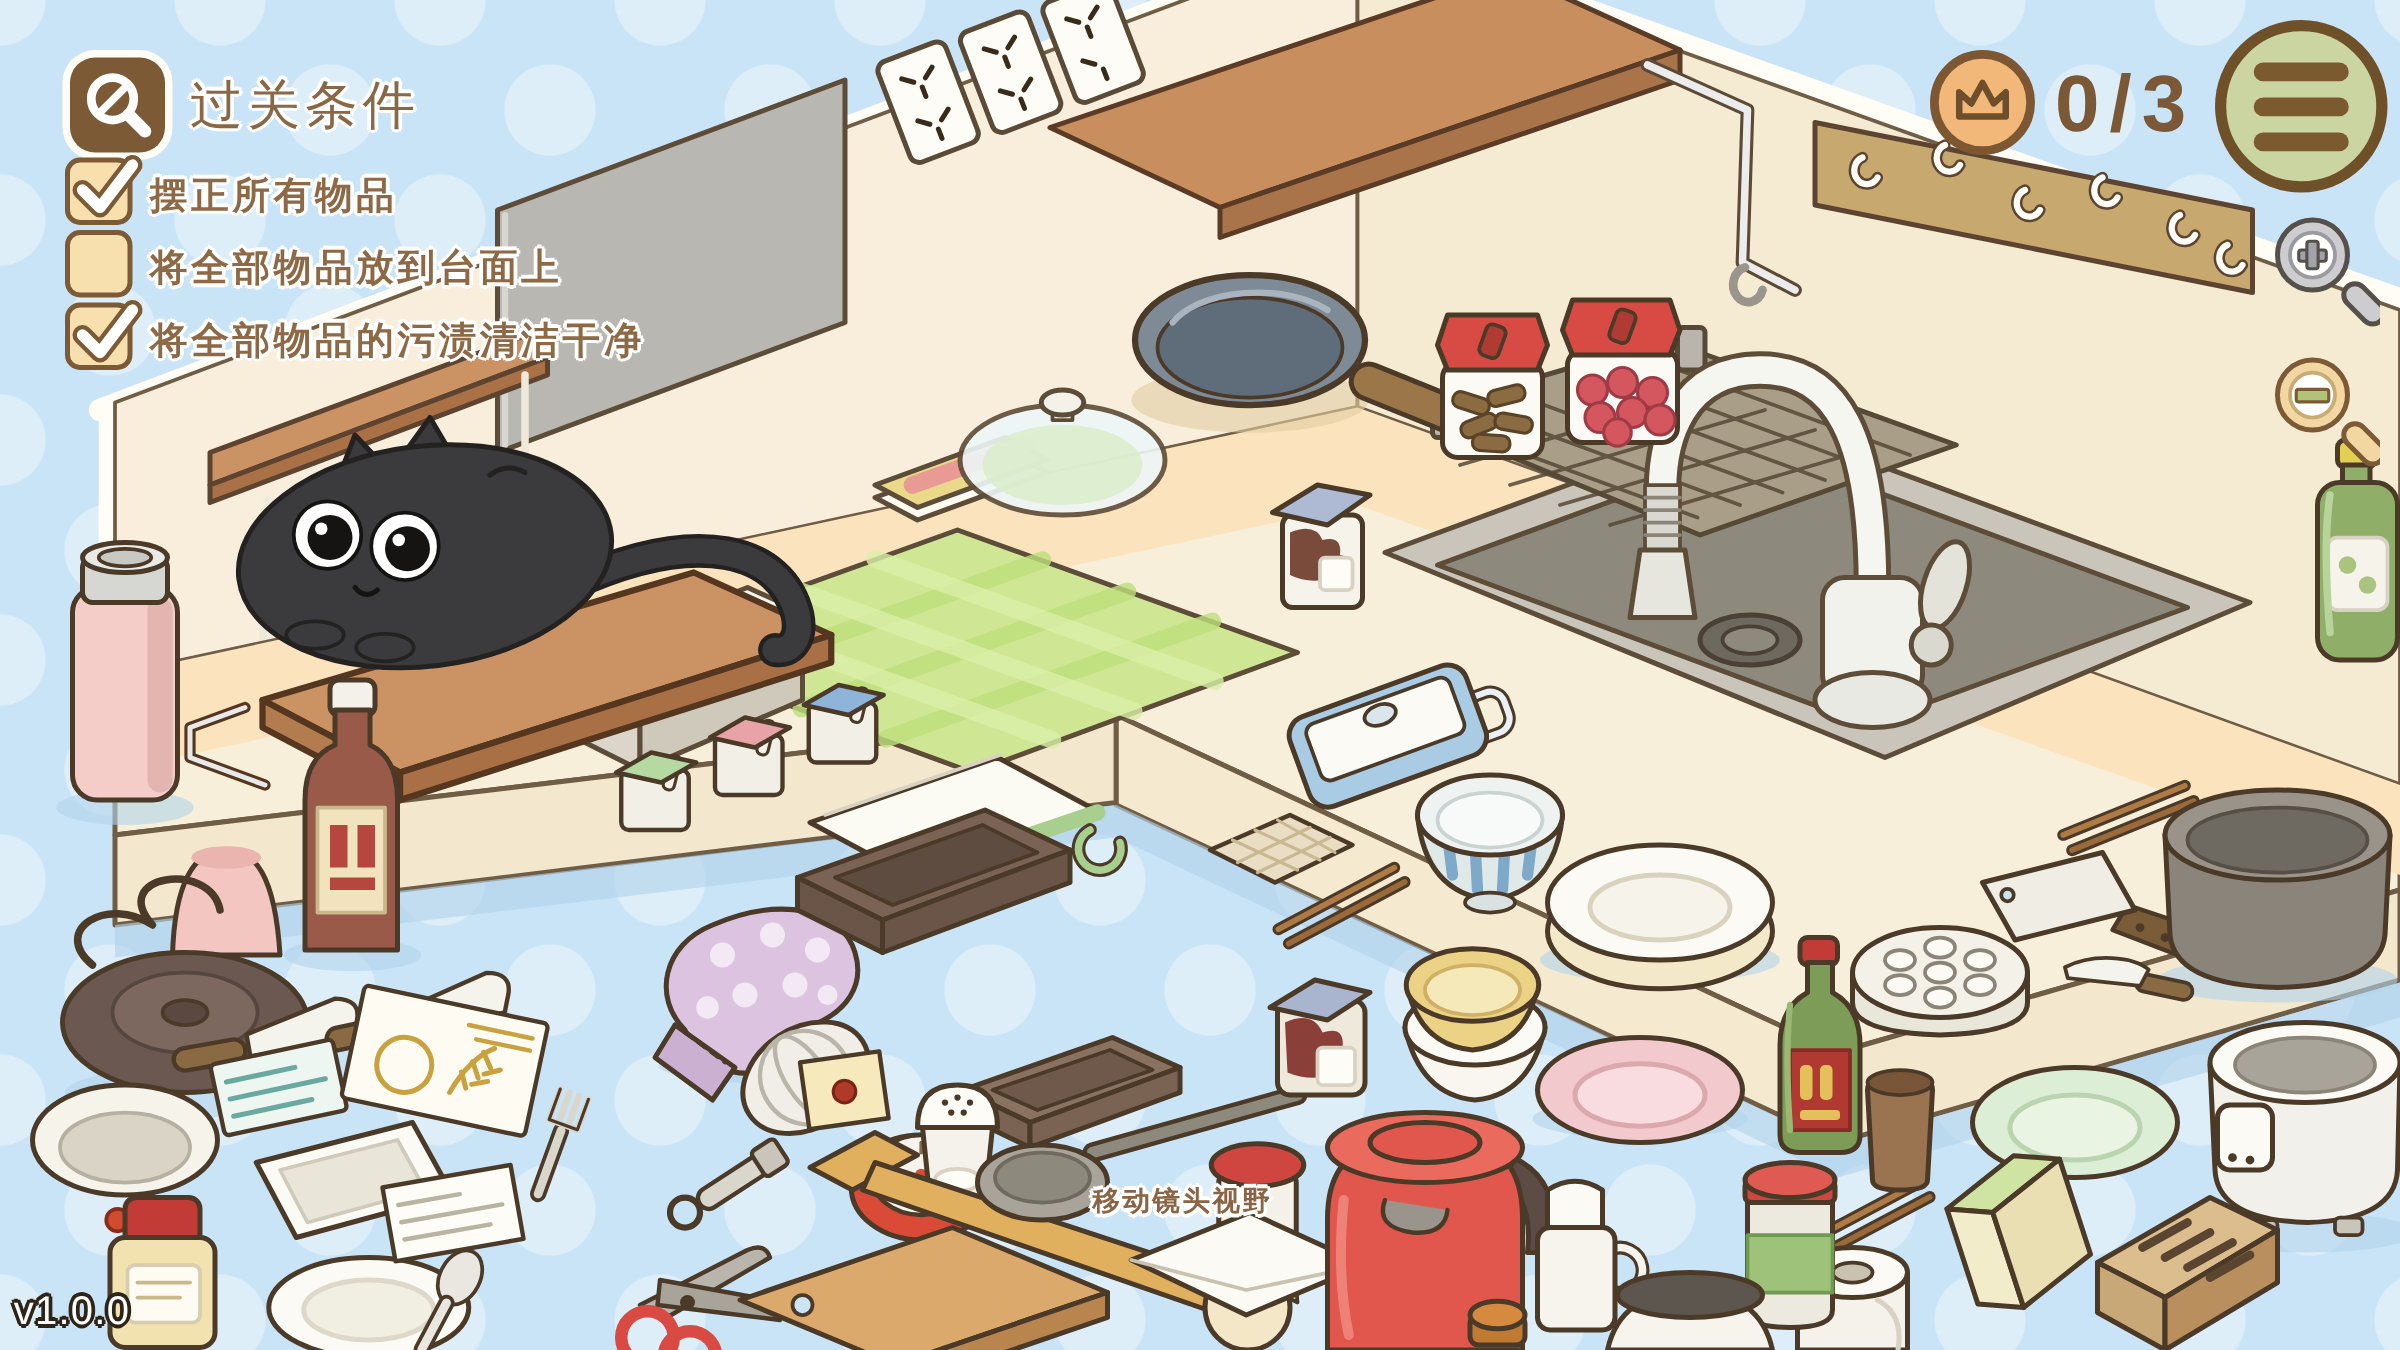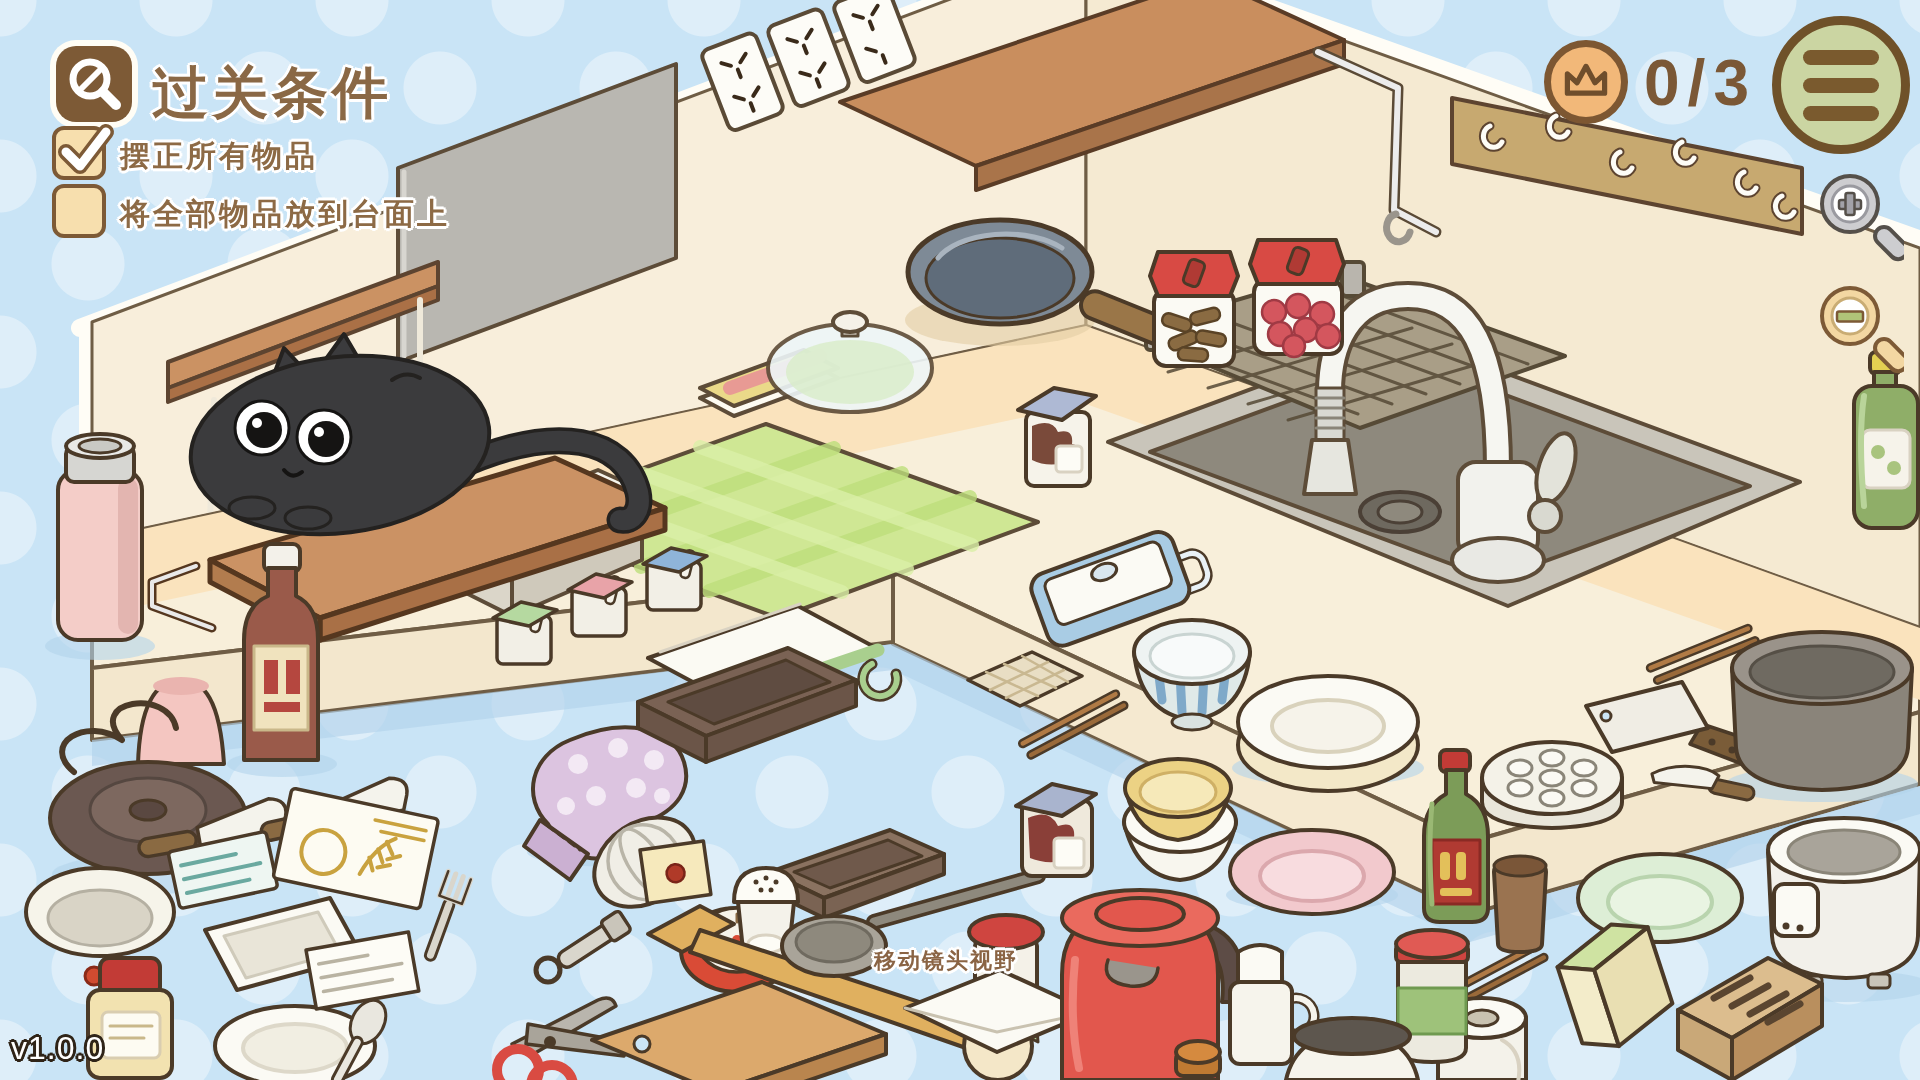--- a/index.html
+++ b/index.html
@@ -8,21 +8,21 @@
  background-color:#c9e4f6;
  background-image:
   radial-gradient(circle, rgba(255,255,255,.38) 0 36px, rgba(255,255,255,0) 37px),
   radial-gradient(circle, rgba(255,255,255,.38) 0 36px, rgba(255,255,255,0) 37px);
  background-size:176px 176px;
  background-position:0 0,88px 88px;}
 #scene-svg{position:absolute;left:0;top:0;z-index:1;}
 .hud{position:absolute;z-index:10;}
 .otl{text-shadow:3px 0 #fff,-3px 0 #fff,0 3px #fff,0 -3px #fff,2px 2px #fff,-2px 2px #fff,2px -2px #fff,-2px -2px #fff;}
 .goal-icon{left:56px;top:46px;width:76px;height:76px;border-radius:20px;background:#7d5a36;box-shadow:0 0 0 6px #fffdf5;}
-.goal-title{left:152px;top:56px;font-size:56px;font-weight:bold;color:#8a6845;letter-spacing:4px;}
+.goal-title{left:152px;top:56px;font-size:42px;font-weight:normal;color:#8a6845;letter-spacing:4px;}
 .cond{left:52px;display:flex;align-items:flex-start;text-align:center;}
 .cond-box{position:relative;width:46px;height:46px;border-radius:12px;border:4px solid #7d5a36;background:#f7dfae;flex:none;}
 .cond-box svg{position:absolute;left:-6px;top:-16px;overflow:visible;}
 .cond-label{margin-left:14px;padding-top:10px;font-size:30px;font-weight:bold;color:#8d6a45;letter-spacing:3px;white-space:nowrap;}
 .crown-badge{left:1544px;top:40px;width:84px;height:84px;border-radius:50%;background:#f2b879;border:7px solid #7d5732;box-sizing:border-box;display:flex;align-items:center;justify-content:center;}
 .progress-text{left:1644px;top:46px;font-size:64px;font-weight:bold;color:#7b5836;letter-spacing:8px;}
 .menu-btn{left:1772px;top:16px;width:138px;height:138px;border-radius:50%;background:#cbd5a2;border:9px solid #6f5129;box-sizing:border-box;display:flex;flex-direction:column;align-items:center;justify-content:center;gap:13px;cursor:pointer;}
 .menu-bar{width:76px;height:15px;border-radius:8px;background:#7a5a2e;}
 .zoom-btn{width:92px;height:104px;cursor:pointer;}
 .zin{left:1812px;top:168px;}
@@ -687,20 +687,29 @@
    <path d="M16,38 L30,52 L56,18" fill="none" stroke="#fff" stroke-width="9" stroke-linecap="round" stroke-linejoin="round"></path>
   </svg>
  </span>
  <span class="cond-label otl">摆正所有物品</span>
 </div>
 <div class="hud cond" style="top:184px;">
  <span class="cond-box">
   
  </span>
  <span class="cond-label otl">将全部物品放到台面上</span>
+</div>
+<div class="hud cond" style="top:242px;">
+ <span class="cond-box">
+  <svg width="66" height="66">
+   <path d="M16,38 L30,52 L56,18" fill="none" stroke="#7d5a36" stroke-width="16" stroke-linecap="round" stroke-linejoin="round"></path>
+   <path d="M16,38 L30,52 L56,18" fill="none" stroke="#fff" stroke-width="9" stroke-linecap="round" stroke-linejoin="round"></path>
+  </svg>
+ </span>
+ <span class="cond-label otl">将全部物品的污渍清洁干净</span>
 </div>
 
 <div class="hud crown-badge">
  <svg width="64" height="64" viewBox="0 0 86 86">
   <path d="M18,58 L18,32 L31,44 L43,22 L55,44 L68,32 L68,58 Z" fill="none" stroke="#6f4e2c" stroke-width="7" stroke-linejoin="round"></path>
  </svg>
 </div>
 <div class="hud progress-text">0/3</div>
 <div class="hud menu-btn">
  <div class="menu-bar"></div>

